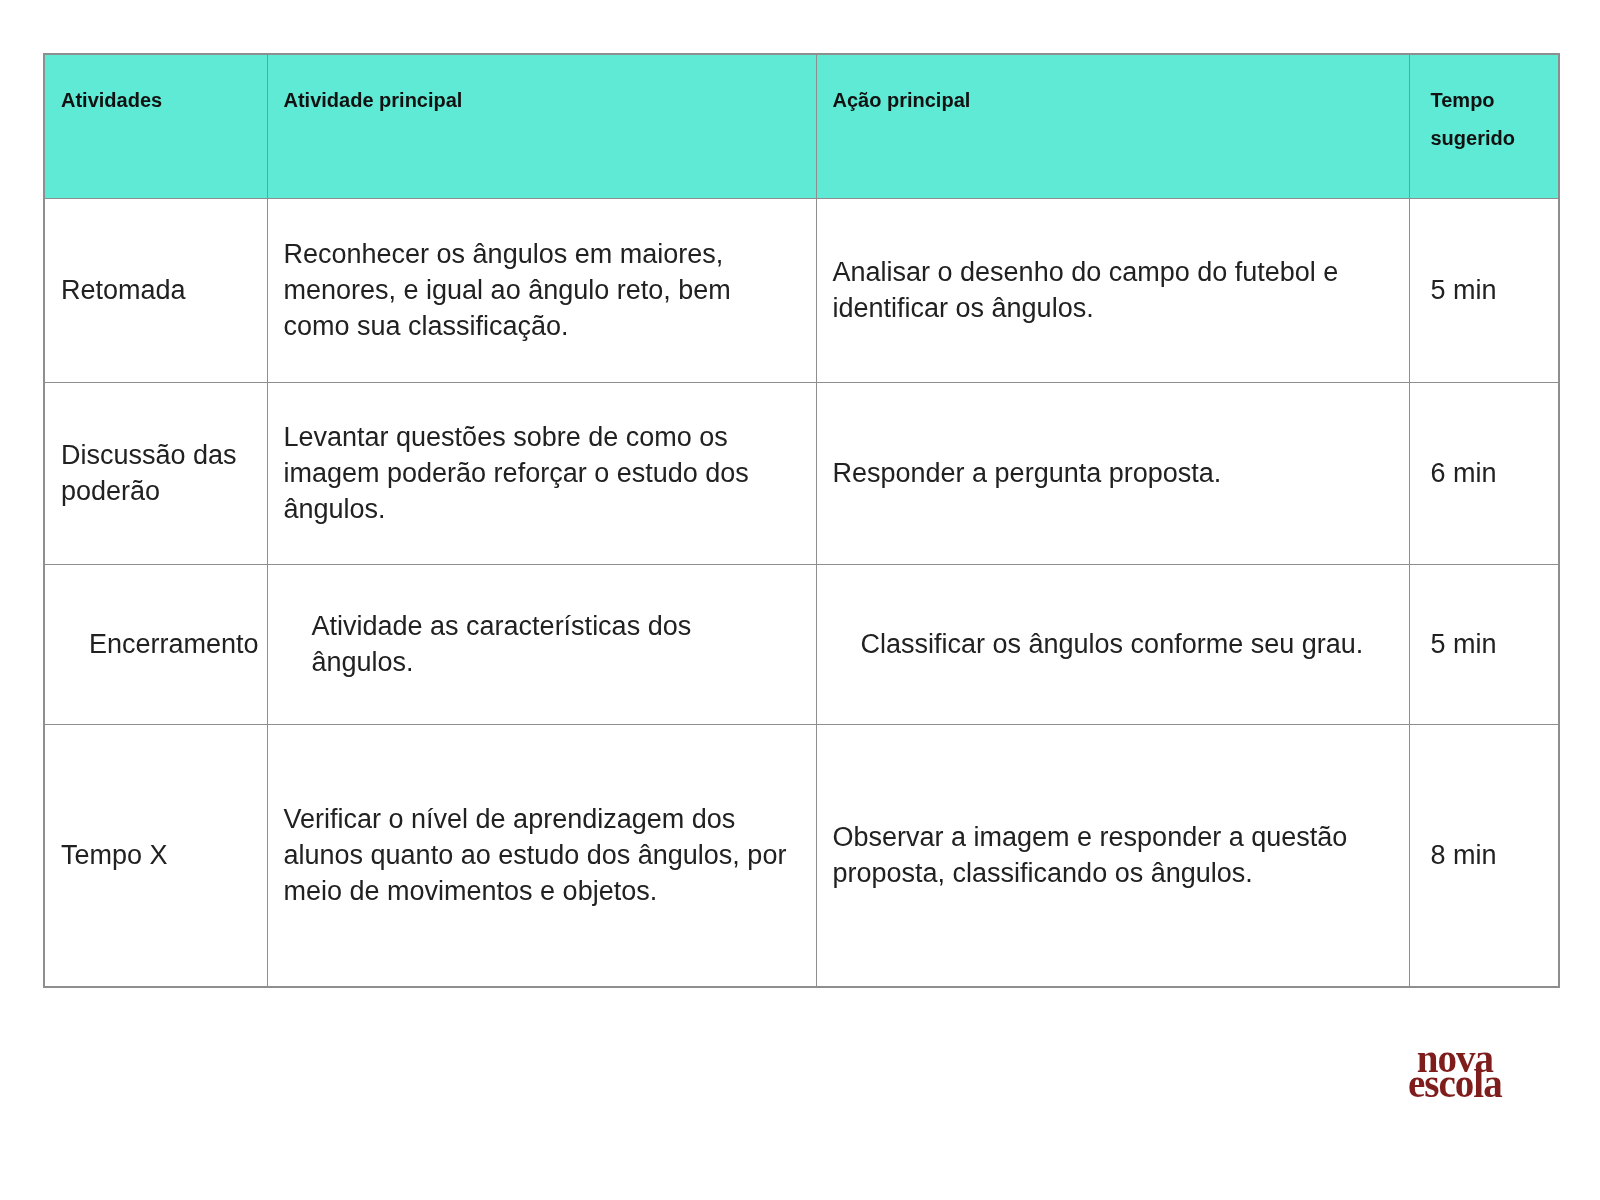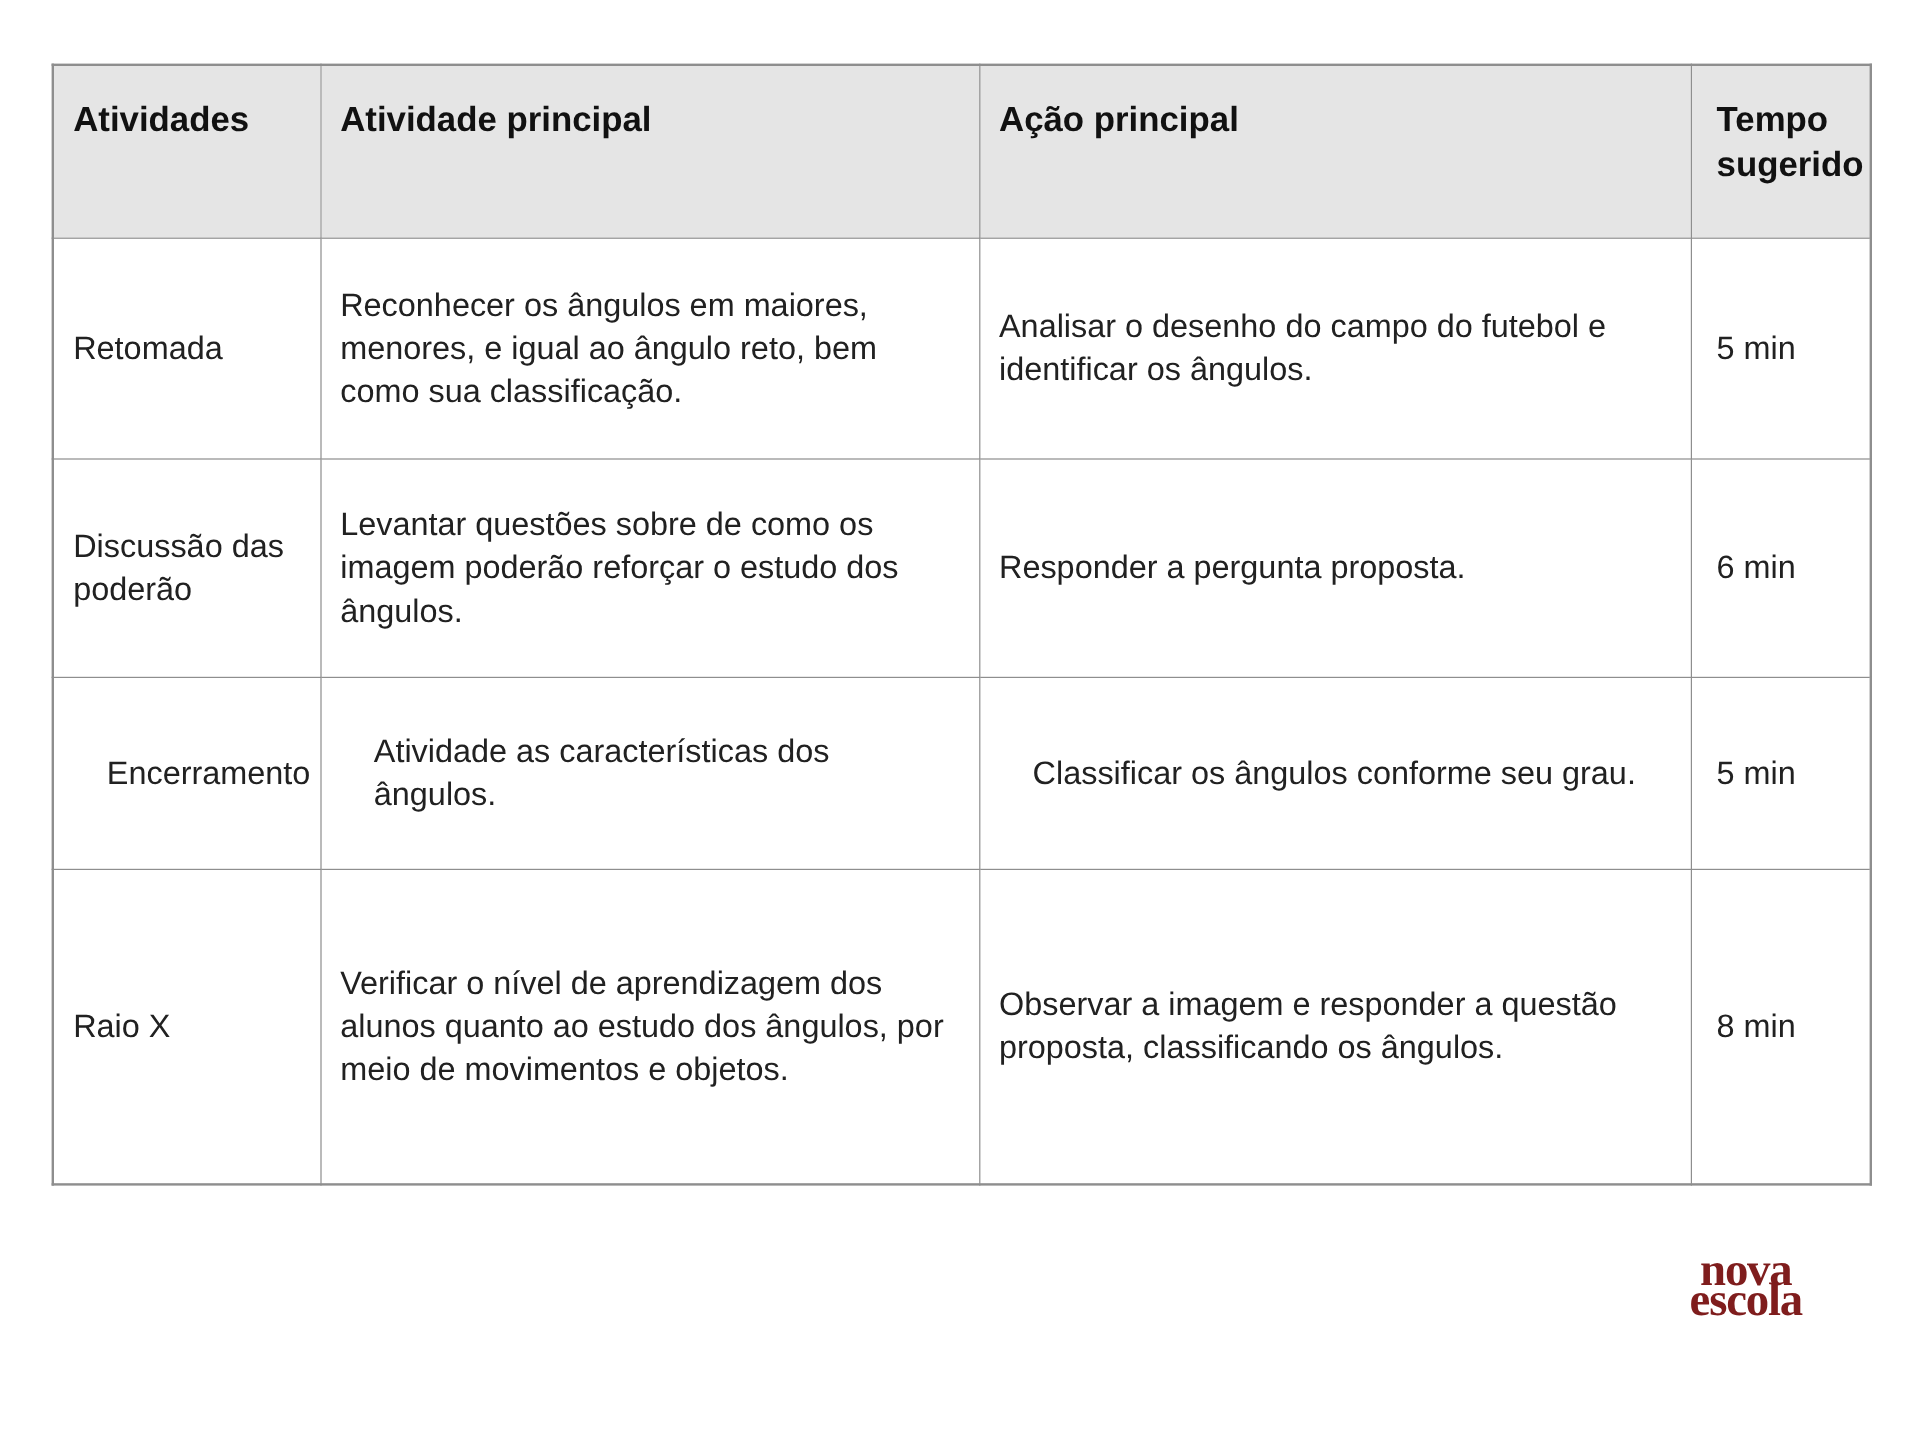--- a/index.html
+++ b/index.html
@@ -24,23 +24,23 @@
     table-layout: fixed;
     border: 2px solid #8e8e8e;
   }
   table.lesson-table th,
   table.lesson-table td {
     border: 1px solid #8e8e8e;
     box-sizing: border-box;
     overflow: hidden;
   }
   table.lesson-table th {
-    background: #e5e5e5;
+    background: #5eead4;
     color: #111111;
-    font-size: 29px;
+    font-size: 20px;
     font-weight: bold;
     text-align: left;
     vertical-align: top;
     padding: 26px 16px 8px 16px;
     line-height: 38px;
     height: 144px;
   }
   table.lesson-table td {
     background: #ffffff;
     color: #212121;
@@ -110,21 +110,21 @@
         <td>Responder a pergunta proposta.</td>
         <td class="time-col">6 min</td>
       </tr>
       <tr class="r4">
         <td>Encerramento</td>
         <td>Atividade as características  dos ângulos.</td>
         <td>Classificar os ângulos conforme seu grau.</td>
         <td class="time-col">5 min</td>
       </tr>
       <tr class="r5">
-        <td>Raio X</td>
+        <td>Tempo X</td>
         <td>Verificar o nível de aprendizagem dos alunos quanto ao estudo dos ângulos, por meio de movimentos e objetos.</td>
         <td>Observar a imagem e responder a questão proposta, classificando os ângulos.</td>
         <td class="time-col">8 min</td>
       </tr>
     </tbody>
   </table>
 
   <div class="watermark">
     <span class="wline">nova</span>
     <span class="wline">escola</span>

